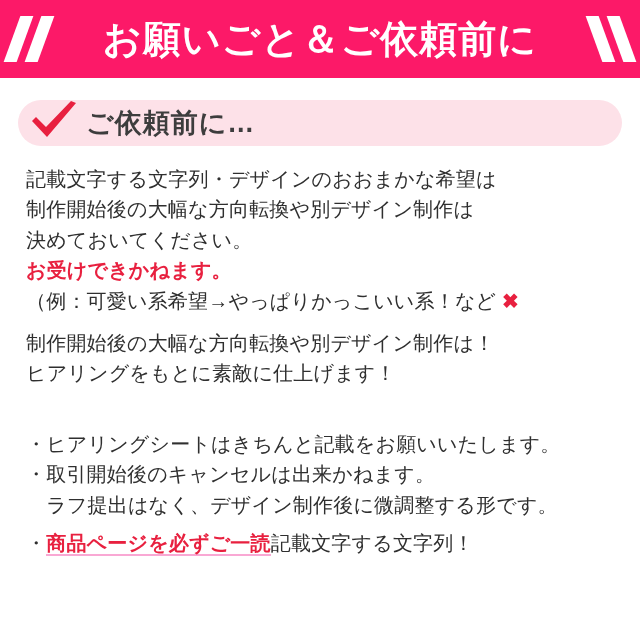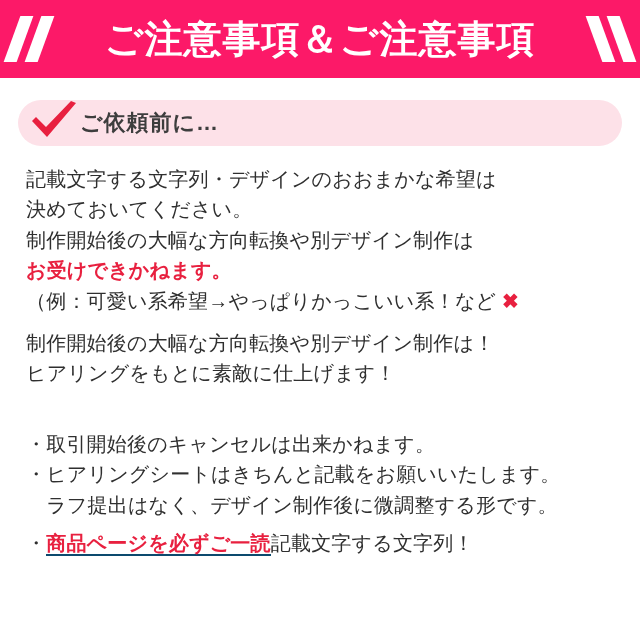--- a/index.html
+++ b/index.html
@@ -80,21 +80,22 @@
     position: relative;
     z-index: 2;
     margin-left: 10px;
     width: 52px;
     height: 44px;
     flex: 0 0 auto;
   }
   .section-head-label {
     position: relative;
     z-index: 2;
-    font-size: 22px;
+    margin-left: 6px;
+    font-size: 27px;
     font-weight: bold;
     color: #3d3d3d;
     letter-spacing: 1px;
   }
 
   
   .body-block {
     margin: 0 26px;
     font-size: 20px;
     line-height: 1.52;
@@ -105,21 +106,21 @@
     margin: 0;
     white-space: nowrap;
   }
   .red {
     color: #e8203f;
     font-weight: bold;
   }
   .red-underline {
     color: #e8203f;
     font-weight: bold;
-    border-bottom: 2px solid #0c4a6e;
+    border-bottom: 2px solid #f9a8d4;
     text-align: center;
   }
   .xmark {
     color: #e8203f;
     font-weight: bold;
   }
 
   .gap-12 { height: 12px; }
   .gap-18 { height: 18px; }
   .gap-22 { height: 22px; }
@@ -128,21 +129,21 @@
 </head>
 <body>
 
 <div class="page">
 
   <div class="header">
     <div class="slash-group slash-left">
       <div class="slash"></div>
       <div class="slash"></div>
     </div>
-    <div class="header-title">ご注意事項＆ご注意事項</div>
+    <div class="header-title">お願いごと＆ご依頼前に</div>
     <div class="slash-group slash-right">
       <div class="slash"></div>
       <div class="slash"></div>
     </div>
   </div>
 
   <div class="gap-22"></div>
 
   <div class="section-head">
     <div class="section-head-bar"></div>
@@ -151,35 +152,35 @@
         <path d="M4 20 L19 36 L48 2 L43 0 L18 26 L8 16 Z" fill="#e8203f"></path>
       </svg>
     </span>
     <span class="section-head-label">ご依頼前に…</span>
   </div>
 
   <div class="gap-18"></div>
 
   <div class="body-block">
     <p>記載文字する文字列・デザインのおおまかな希望は</p>
+    <p>制作開始後の大幅な方向転換や別デザイン制作は</p>
     <p>決めておいてください。</p>
-    <p>制作開始後の大幅な方向転換や別デザイン制作は</p>
     <p class="red">お受けできかねます。</p>
     <p><span>（例：可愛い系希望→やっぱりかっこいい系！など </span><span class="xmark">✖</span></p>
     <div class="gap-12"></div>
     <p>制作開始後の大幅な方向転換や別デザイン制作は！</p>
     <p>ヒアリングをもとに素敵に仕上げます！</p>
   </div>
 
   <div class="gap-22"></div>
 
 
   <div class="gap-18"></div>
 
   <div class="body-block">
+    <p>・ヒアリングシートはきちんと記載をお願いいたします。</p>
     <p>・取引開始後のキャンセルは出来かねます。</p>
-    <p>・ヒアリングシートはきちんと記載をお願いいたします。</p>
     <p>　ラフ提出はなく、デザイン制作後に微調整する形です。</p>
     <div class="gap-8"></div>
     <p><span>・</span><span class="red-underline">商品ページを必ずご一読</span><span>記載文字する文字列！</span></p>
   </div>
 
 </div>
 
 </body></html>

